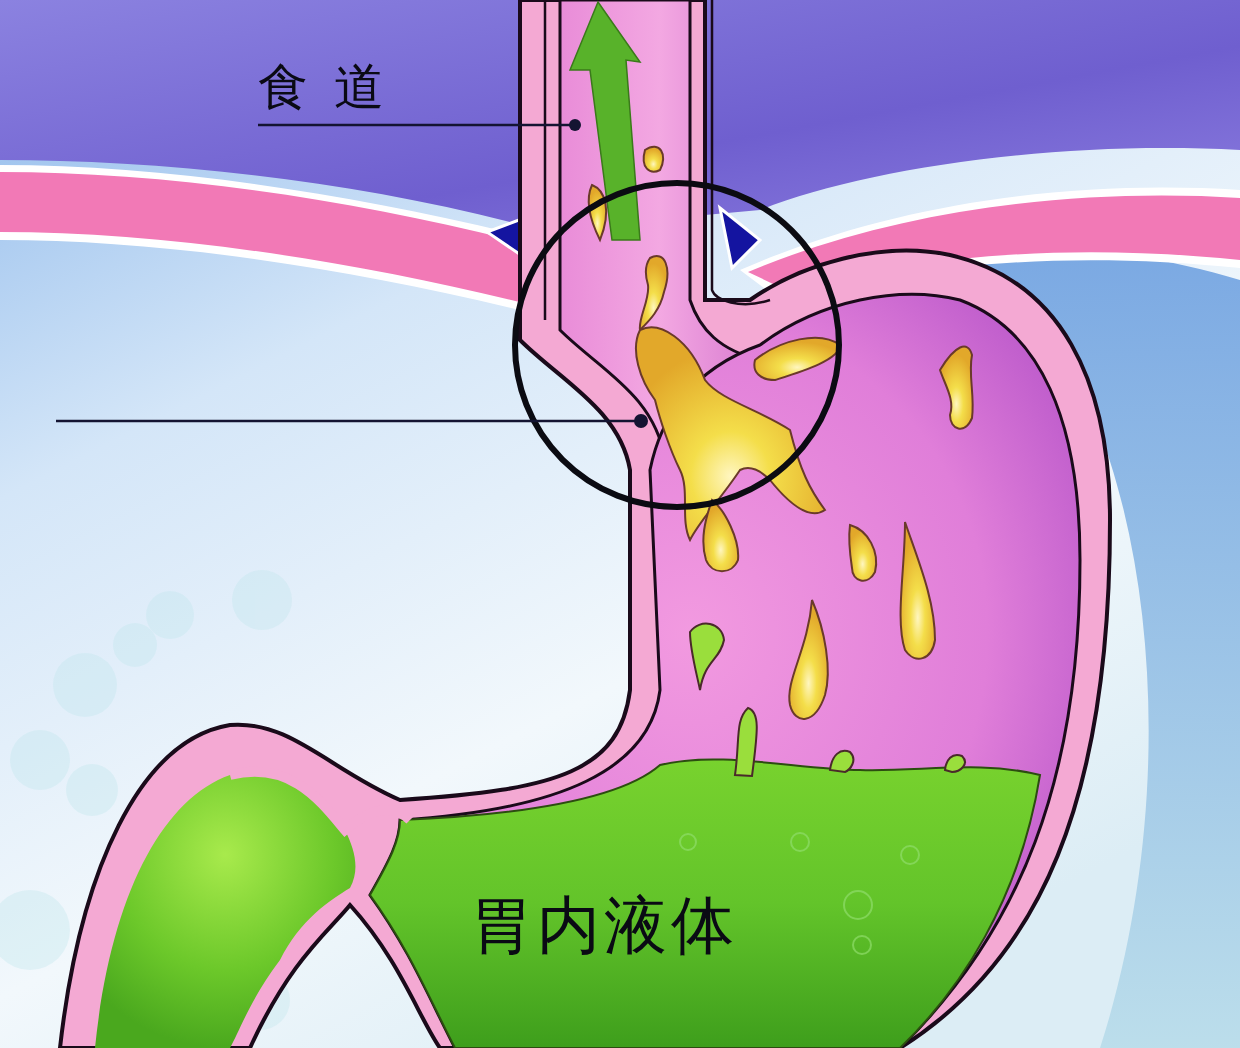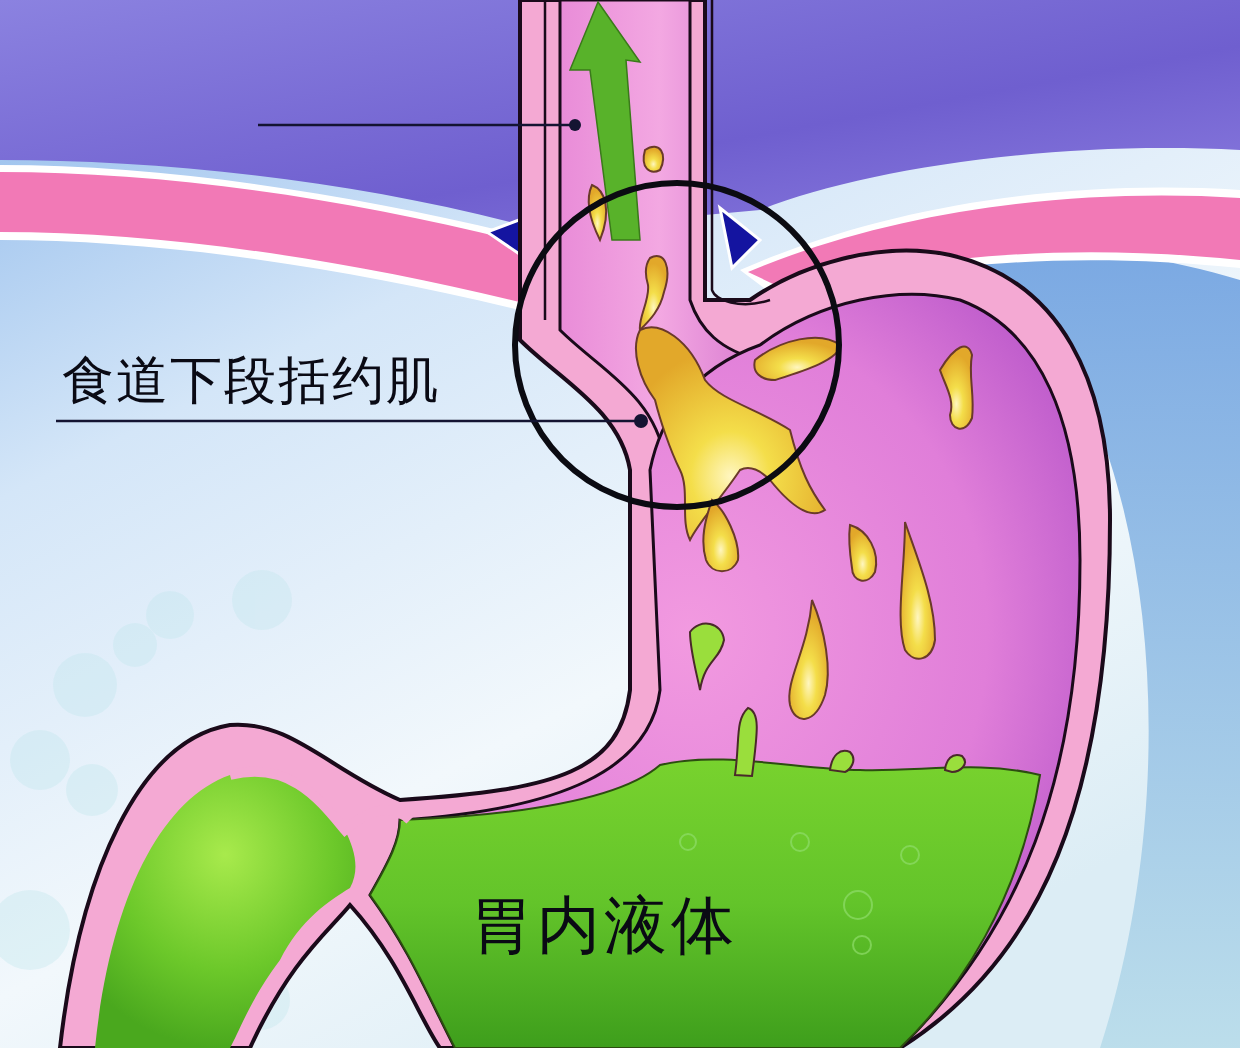--- a/index.html
+++ b/index.html
@@ -134,15 +134,15 @@
     </g>
 
     <circle cx="677" cy="345" r="162" fill="none" stroke="#0b0b12" stroke-width="6"></circle>
 
     <line x1="258" y1="125" x2="574" y2="125" stroke="#141432" stroke-width="2.5"></line>
     <circle cx="575" cy="125" r="6" fill="#141432"></circle>
     <line x1="56" y1="421" x2="640" y2="421" stroke="#141432" stroke-width="2.5"></line>
     <circle cx="641" cy="421" r="7" fill="#141432"></circle>
   </svg>
 
-  <div class="label label-les">食道下段括约肌</div>
+  <div class="label label-esophagus">食道</div>
   <div class="label label-fluid">胃内液体</div>
 </div>
 
 </body></html>

